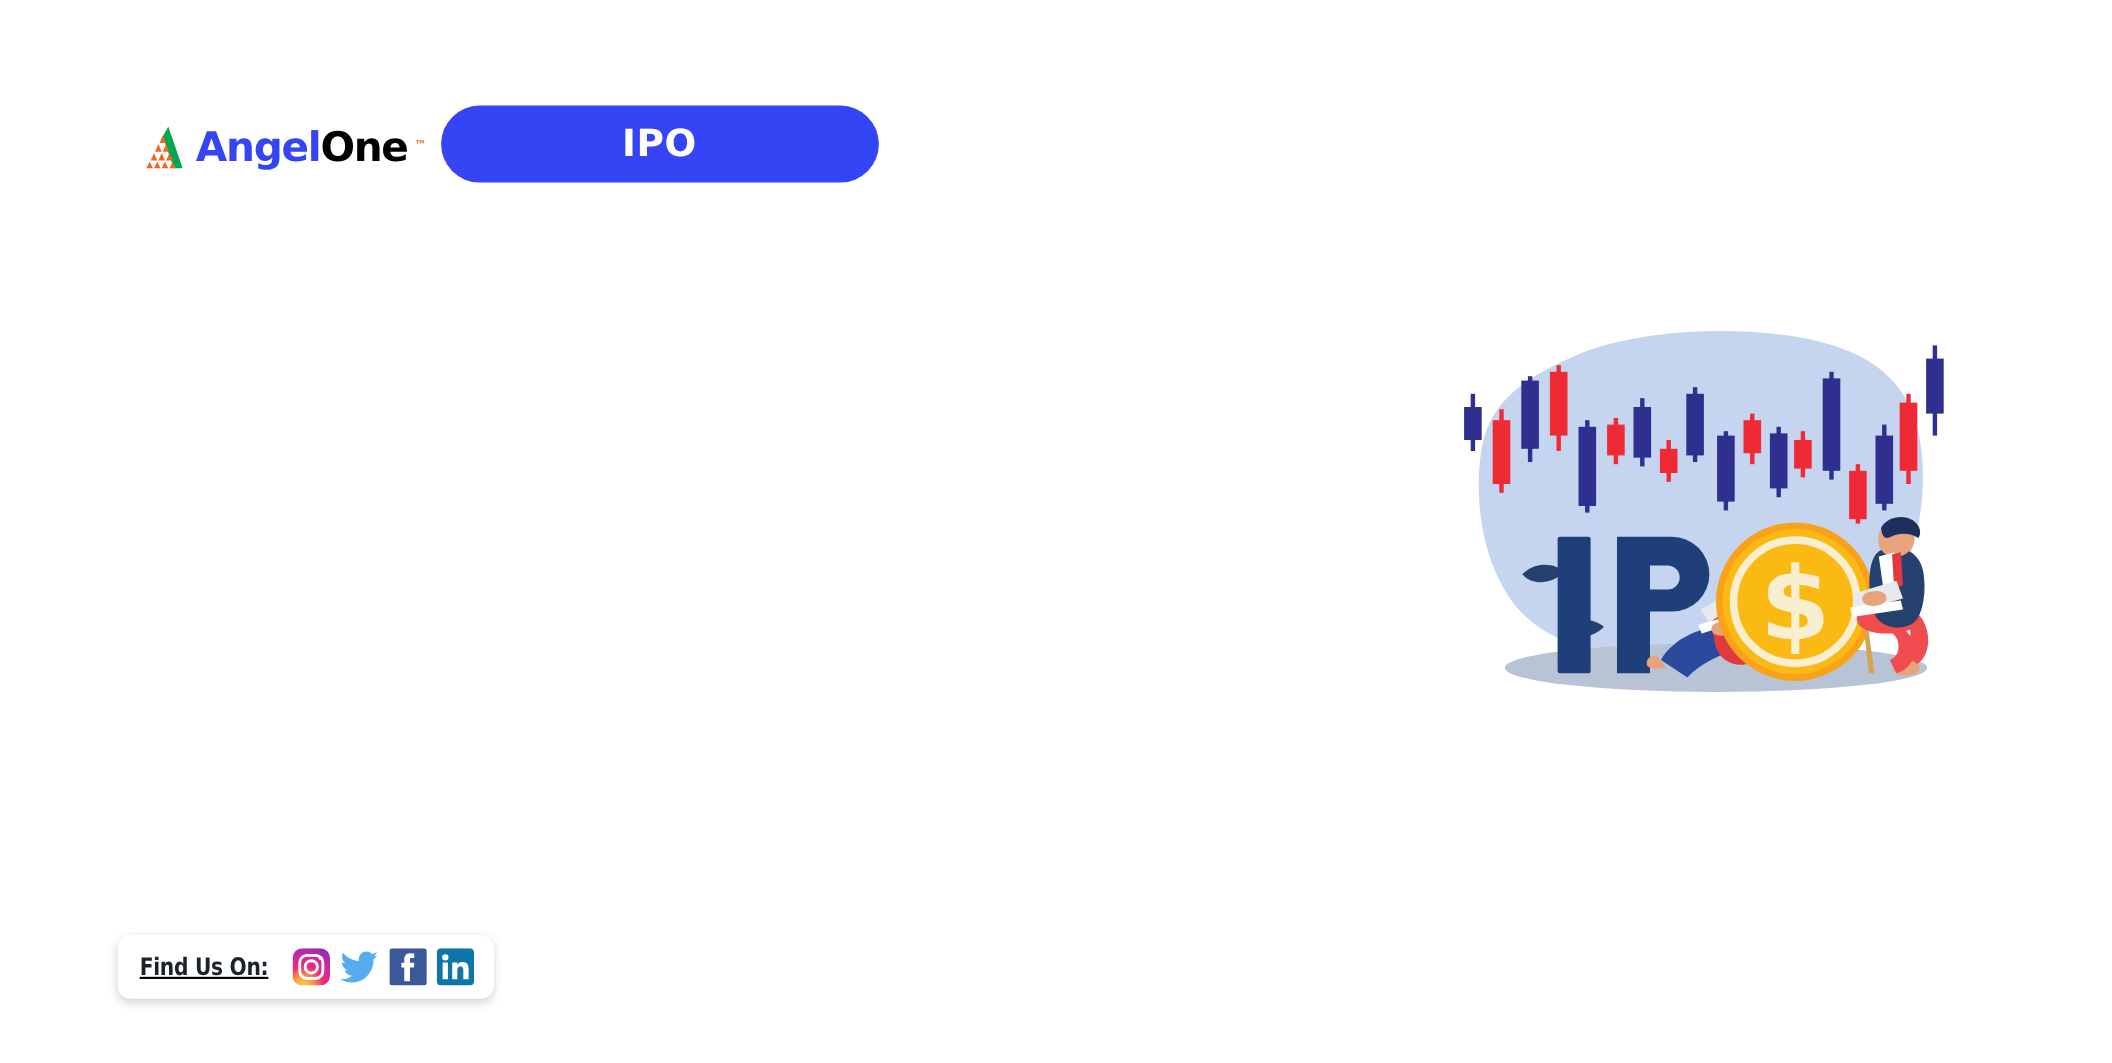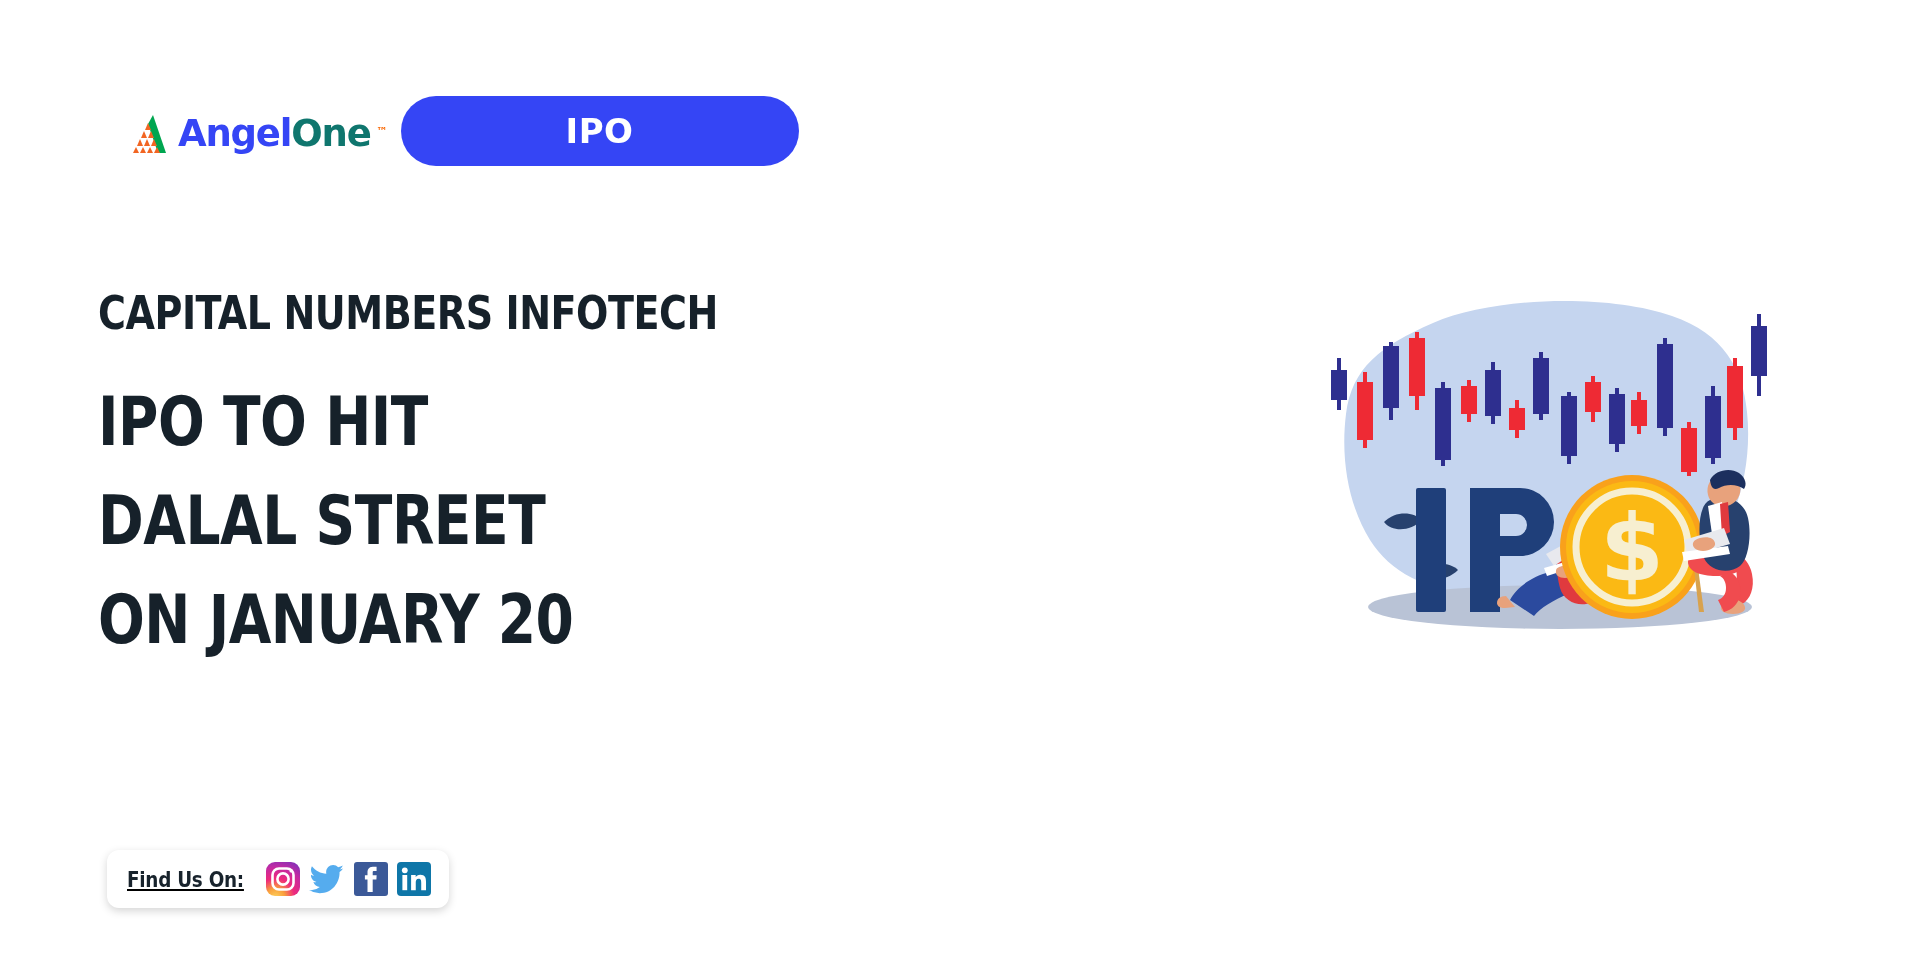--- a/index.html
+++ b/index.html
@@ -30,21 +30,21 @@
   .brand-word{
     position:relative;
     font-family:"DejaVu Sans", sans-serif;
     font-weight:bold;
     font-size:37px;
     letter-spacing:-1.2px;
     line-height:40px;
     white-space:nowrap;
   }
   .brand-angel{ color:#3545f5;margin-top:44px; }
-  .brand-one{ color:#0f766e; }
+  .brand-one{ color:#000000; }
   .brand-tm{
     position:absolute;
     top:-2px; right:-17px;
     font-size:11px;
     font-weight:bold;
     color:#f96b09;
     letter-spacing:0;
   }
 
   .ipo-pill{
@@ -156,28 +156,20 @@
         <span class="brand-angel">Angel</span><span class="brand-one">One</span><span class="brand-tm">™</span>
       </div>
     </div>
 
     <button class="ipo-pill">
       <span>IPO</span>
     </button>
 
   </div>
 
-  <div class="copy">
-    <div class="eyebrow">CAPITAL NUMBERS INFOTECH</div>
-    <div class="headline">
-      <span class="hl">IPO TO HIT</span>
-      <span class="hl">DALAL STREET</span>
-      <span class="hl">ON JANUARY 20</span>
-    </div>
-  </div>
 
   <div class="social-card">
     <span class="social-label">Find Us On:</span>
     <div class="social-icons">
 
       <svg width="34" height="34" viewBox="0 0 34 34">
         <defs>
           <radialGradient id="igGrad" cx="0.28" cy="1.05" r="1.25">
             <stop offset="0%" stop-color="#fdd25d"></stop>
             <stop offset="22%" stop-color="#f9a03c"></stop>

